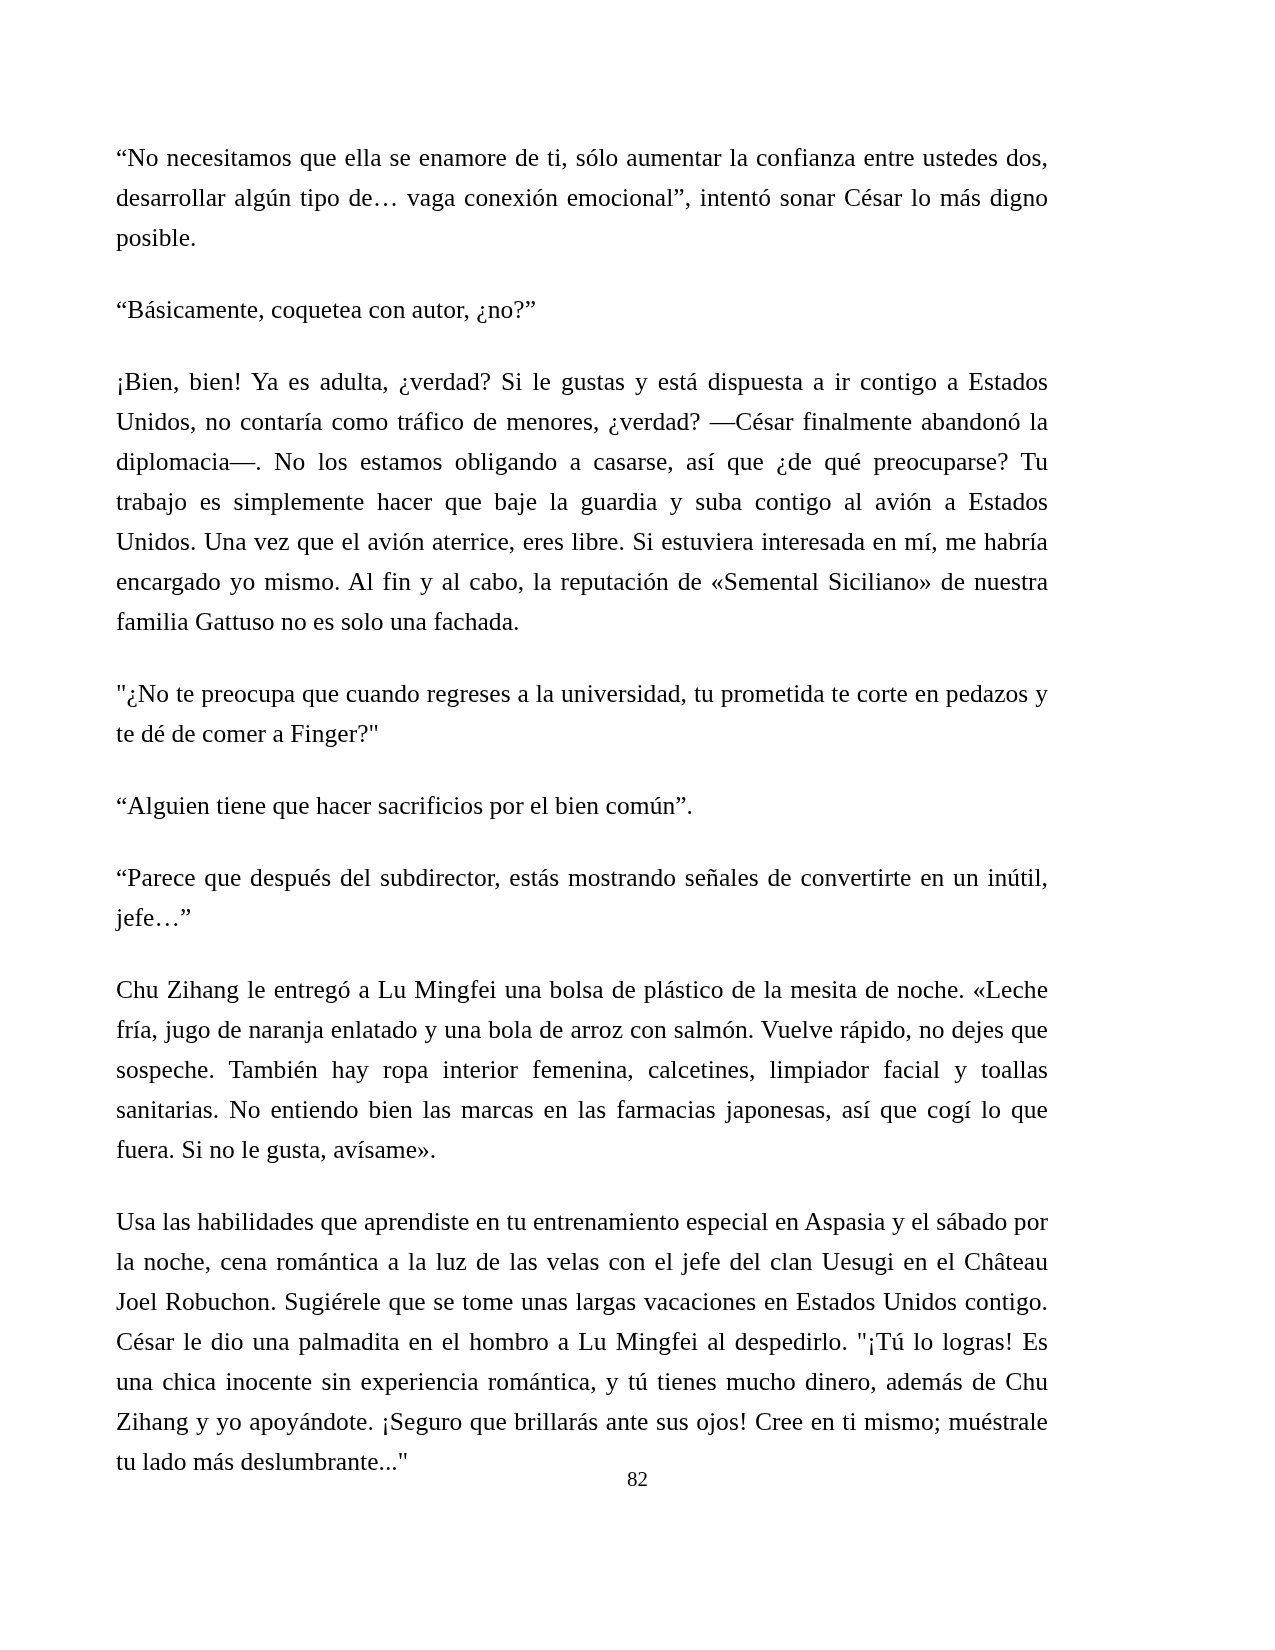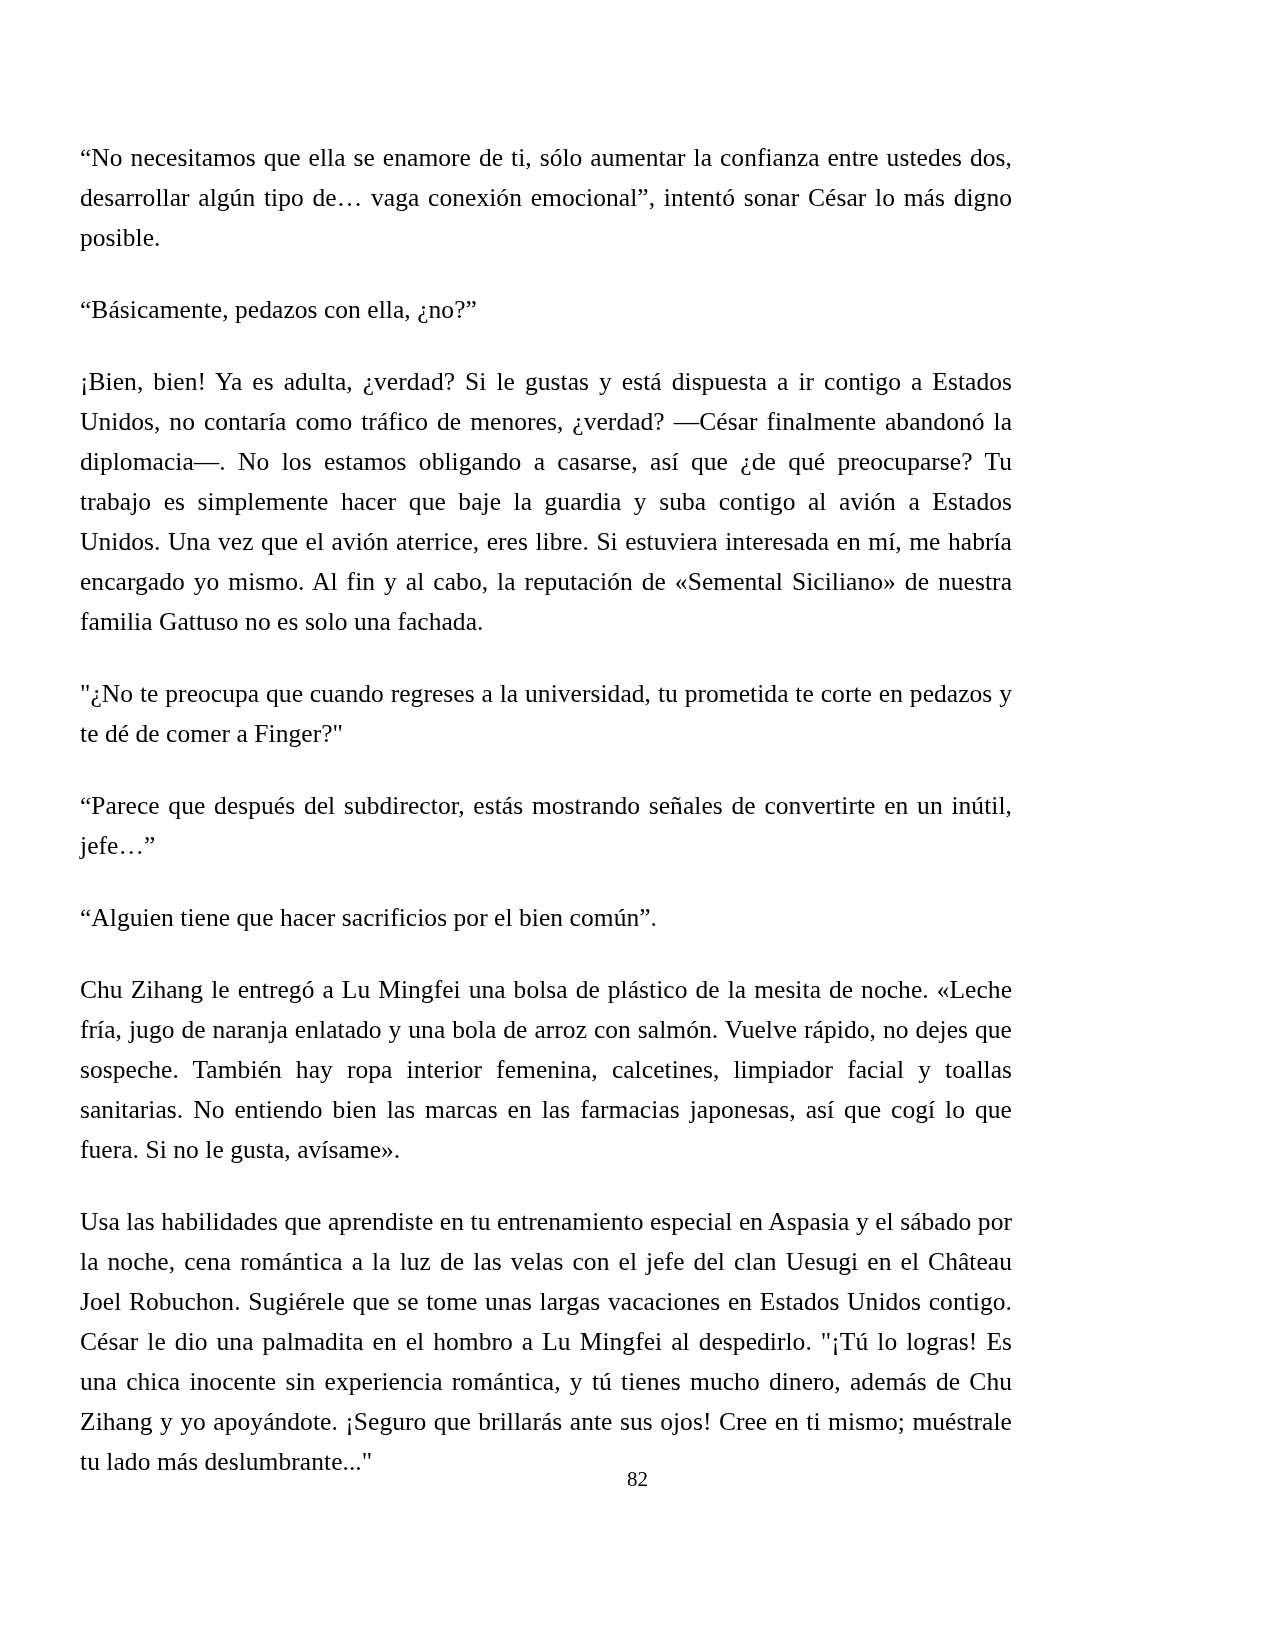--- a/index.html
+++ b/index.html
@@ -12,21 +12,21 @@
     height: 1650px;
     font-family: "Liberation Serif", "DejaVu Serif", serif;
     color: #000000;
     -webkit-font-smoothing: antialiased;
   }
   .page {
     position: relative;
     box-sizing: border-box;
     width: 1275px;
     height: 1650px;
-    padding: 138px 142px 0 80px;
+    padding: 138px 142px 0 116px;
     background: #ffffff;
   }
   .body-text {
     width: 932px;
   }
   .para {
     margin: 0 0 32px 0;
     font-size: 25.5px;
     line-height: 40px;
     text-align: justify;
@@ -48,25 +48,25 @@
     font-family: "Liberation Serif", "DejaVu Serif", serif;
   }
 </style>
 </head>
 <body>
 
 <div class="page">
 
   <div class="body-text">
     <p class="para">“No necesitamos que ella se enamore de ti, sólo aumentar la confianza entre ustedes dos, desarrollar algún tipo de… vaga conexión emocional”, intentó sonar César lo más digno posible.</p>
-    <p class="para">“Básicamente, pedazos con ella, ¿no?”</p>
+    <p class="para">“Básicamente, coquetea con autor, ¿no?”</p>
     <p class="para">¡Bien, bien! Ya es adulta, ¿verdad? Si le gustas y está dispuesta a ir contigo a Estados Unidos, no contaría como tráfico de menores, ¿verdad? —César finalmente abandonó la diplomacia—. No los estamos obligando a casarse, así que ¿de qué preocuparse? Tu trabajo es simplemente hacer que baje la guardia y suba contigo al avión a Estados Unidos. Una vez que el avión aterrice, eres libre. Si estuviera interesada en mí, me habría encargado yo mismo. Al fin y al cabo, la reputación de «Semental Siciliano» de nuestra familia Gattuso no es solo una fachada.</p>
     <p class="para">"¿No te preocupa que cuando regreses a la universidad, tu prometida te corte en pedazos y te dé de comer a Finger?"</p>
+    <p class="para">“Alguien tiene que hacer sacrificios por el bien común”.</p>
     <p class="para">“Parece que después del subdirector, estás mostrando señales de convertirte en un inútil, jefe…”</p>
-    <p class="para">“Alguien tiene que hacer sacrificios por el bien común”.</p>
     <p class="para">Chu Zihang le entregó a Lu Mingfei una bolsa de plástico de la mesita de noche. «Leche fría, jugo de naranja enlatado y una bola de arroz con salmón. Vuelve rápido, no dejes que sospeche. También hay ropa interior femenina, calcetines, limpiador facial y toallas sanitarias. No entiendo bien las marcas en las farmacias japonesas, así que cogí lo que fuera. Si no le gusta, avísame».</p>
     <p class="para">Usa las habilidades que aprendiste en tu entrenamiento especial en Aspasia y el sábado por la noche, cena romántica a la luz de las velas con el jefe del clan Uesugi en el Château Joel Robuchon. Sugiérele que se tome unas largas vacaciones en Estados Unidos contigo. César le dio una palmadita en el hombro a Lu Mingfei al despedirlo. "¡Tú lo logras! Es una chica inocente sin experiencia romántica, y tú tienes mucho dinero, además de Chu Zihang y yo apoyándote. ¡Seguro que brillarás ante sus ojos! Cree en ti mismo; muéstrale tu lado más deslumbrante..."</p>
 
   </div>
 
   <div class="page-number">82</div>
 
 </div>
 
 </body></html>

